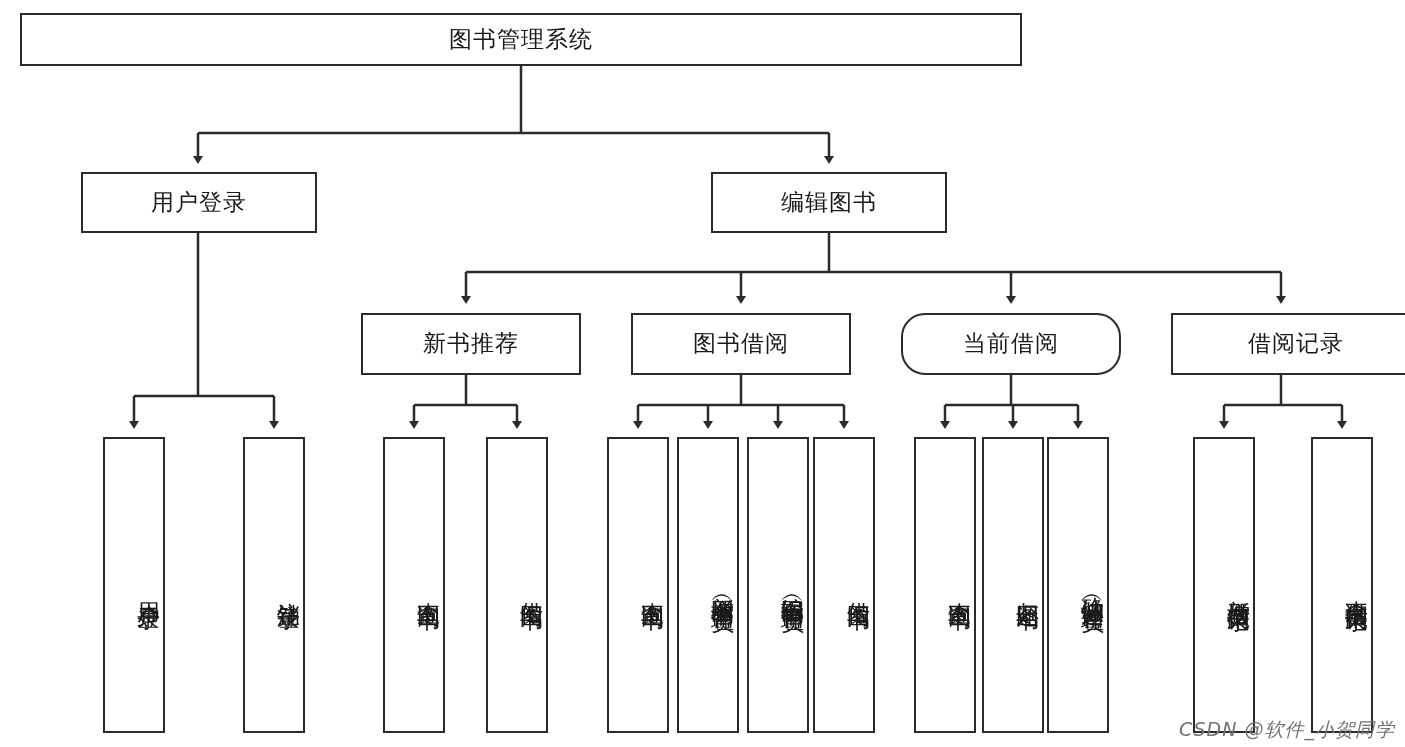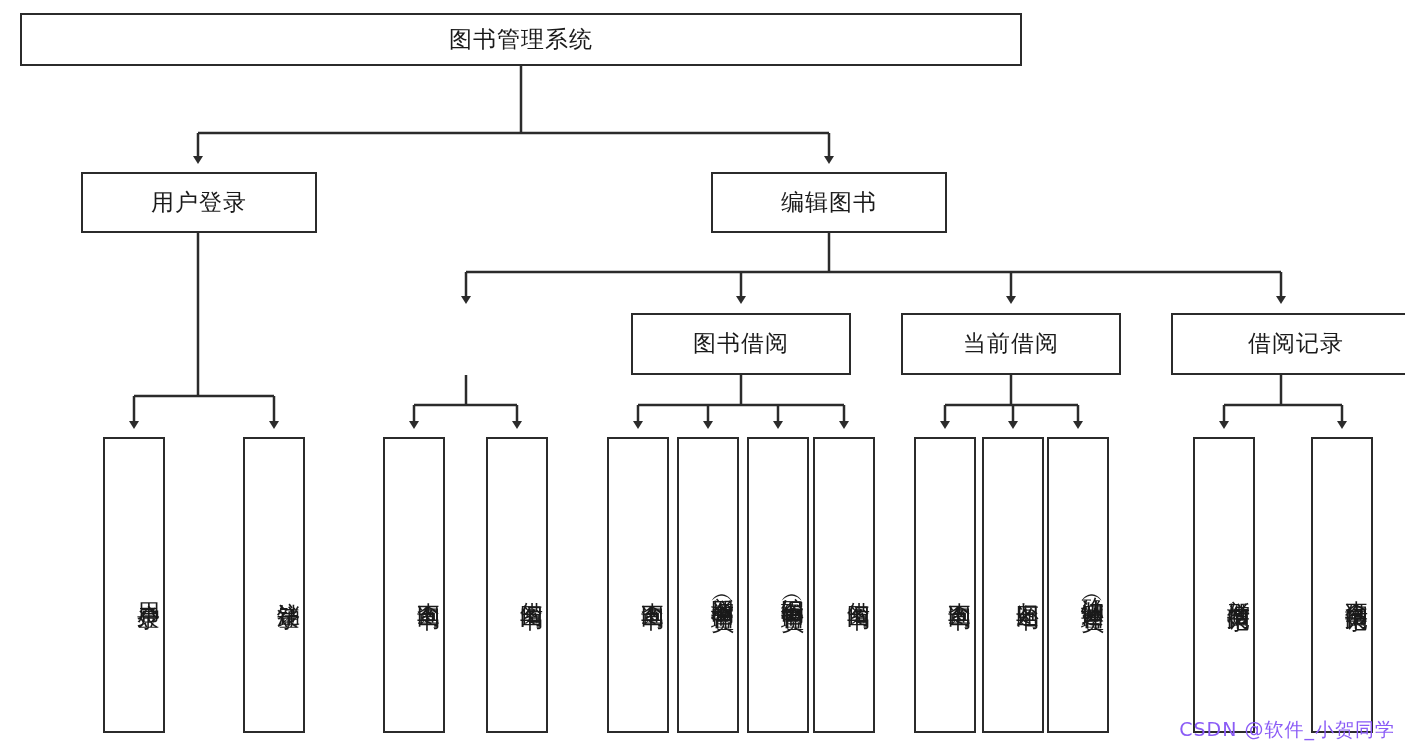--- a/index.html
+++ b/index.html
@@ -54,23 +54,24 @@
   .node.vert .vtext {
     writing-mode: vertical-rl;
     text-orientation: upright;
     display: block;
   }
   .watermark {
     position: absolute;
     right: 10px;
     bottom: 4px;
     font-size: 19px;
-    color: #8b5cf6;
+    color: #737373;
     letter-spacing: 1px;
     white-space: nowrap;
+    font-style: italic;
   }
 </style>
 </head>
 <body>
 
 <div id="canvas">
 
   <svg class="lines" viewBox="0 0 1405 747" xmlns="http://www.w3.org/2000/svg">
     <defs>
       <marker id="arrow" markerWidth="10" markerHeight="10" refX="4" refY="5" orient="auto" markerUnits="userSpaceOnUse">
@@ -125,24 +126,27 @@
     <span>图书管理系统</span>
   </div>
 
   <div class="node horiz" style="left:81px; top:172px; width:236px; height:61px;">
     <span>用户登录</span>
   </div>
   <div class="node horiz" style="left:711px; top:172px; width:236px; height:61px;">
     <span>编辑图书</span>
   </div>
 
+  <div class="node horiz" style="left:361px; top:313px; width:220px; height:62px;">
+    <span>新书推荐</span>
+  </div>
   <div class="node horiz" style="left:631px; top:313px; width:220px; height:62px;text-align:center;">
     <span>图书借阅</span>
   </div>
-  <div class="node horiz" style="left:901px; top:313px; width:220px; height:62px;">
+  <div class="node horiz" style="left:901px; top:313px; width:220px; height:62px;border-radius:24px;">
     <span>当前借阅</span>
   </div>
   <div class="node horiz" style="left:1171px; top:313px; width:250px; height:62px;">
     <span>借阅记录</span>
   </div>
 
   <div class="node vert" style="left:103px; top:437px; width:62px; height:296px;">
     <span class="vtext">用户登录</span>
   </div>
   <div class="node vert" style="left:243px; top:437px; width:62px; height:296px;">

